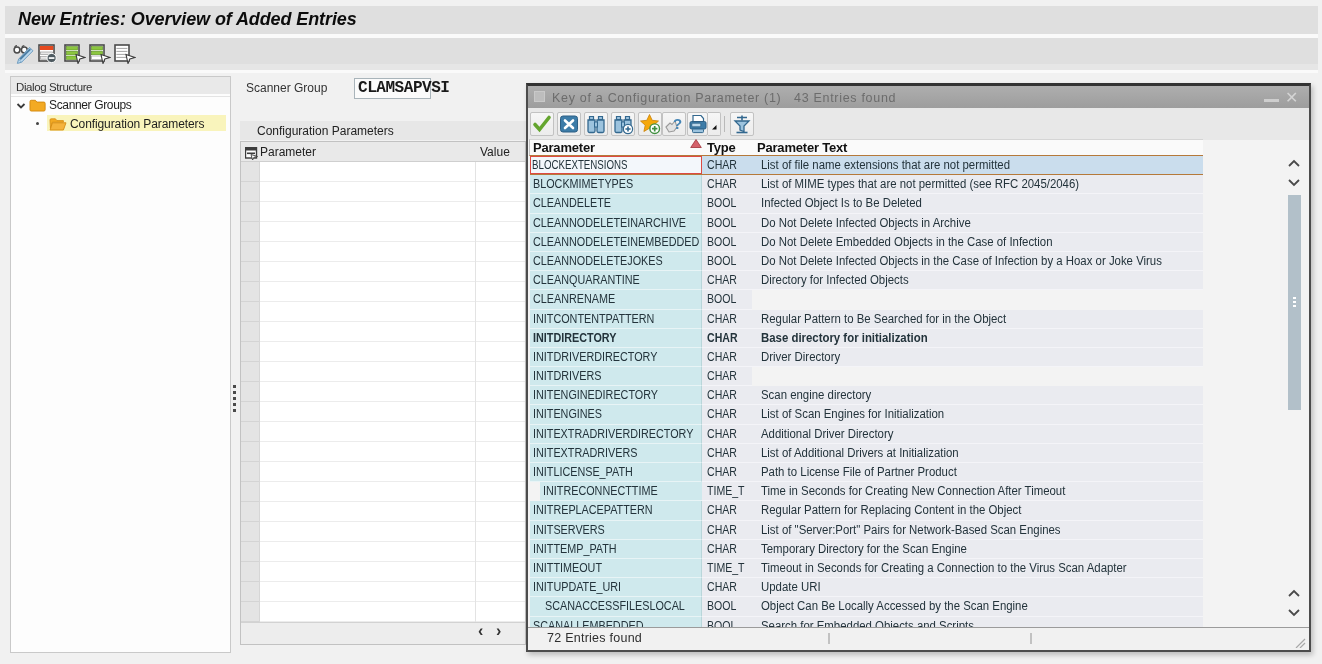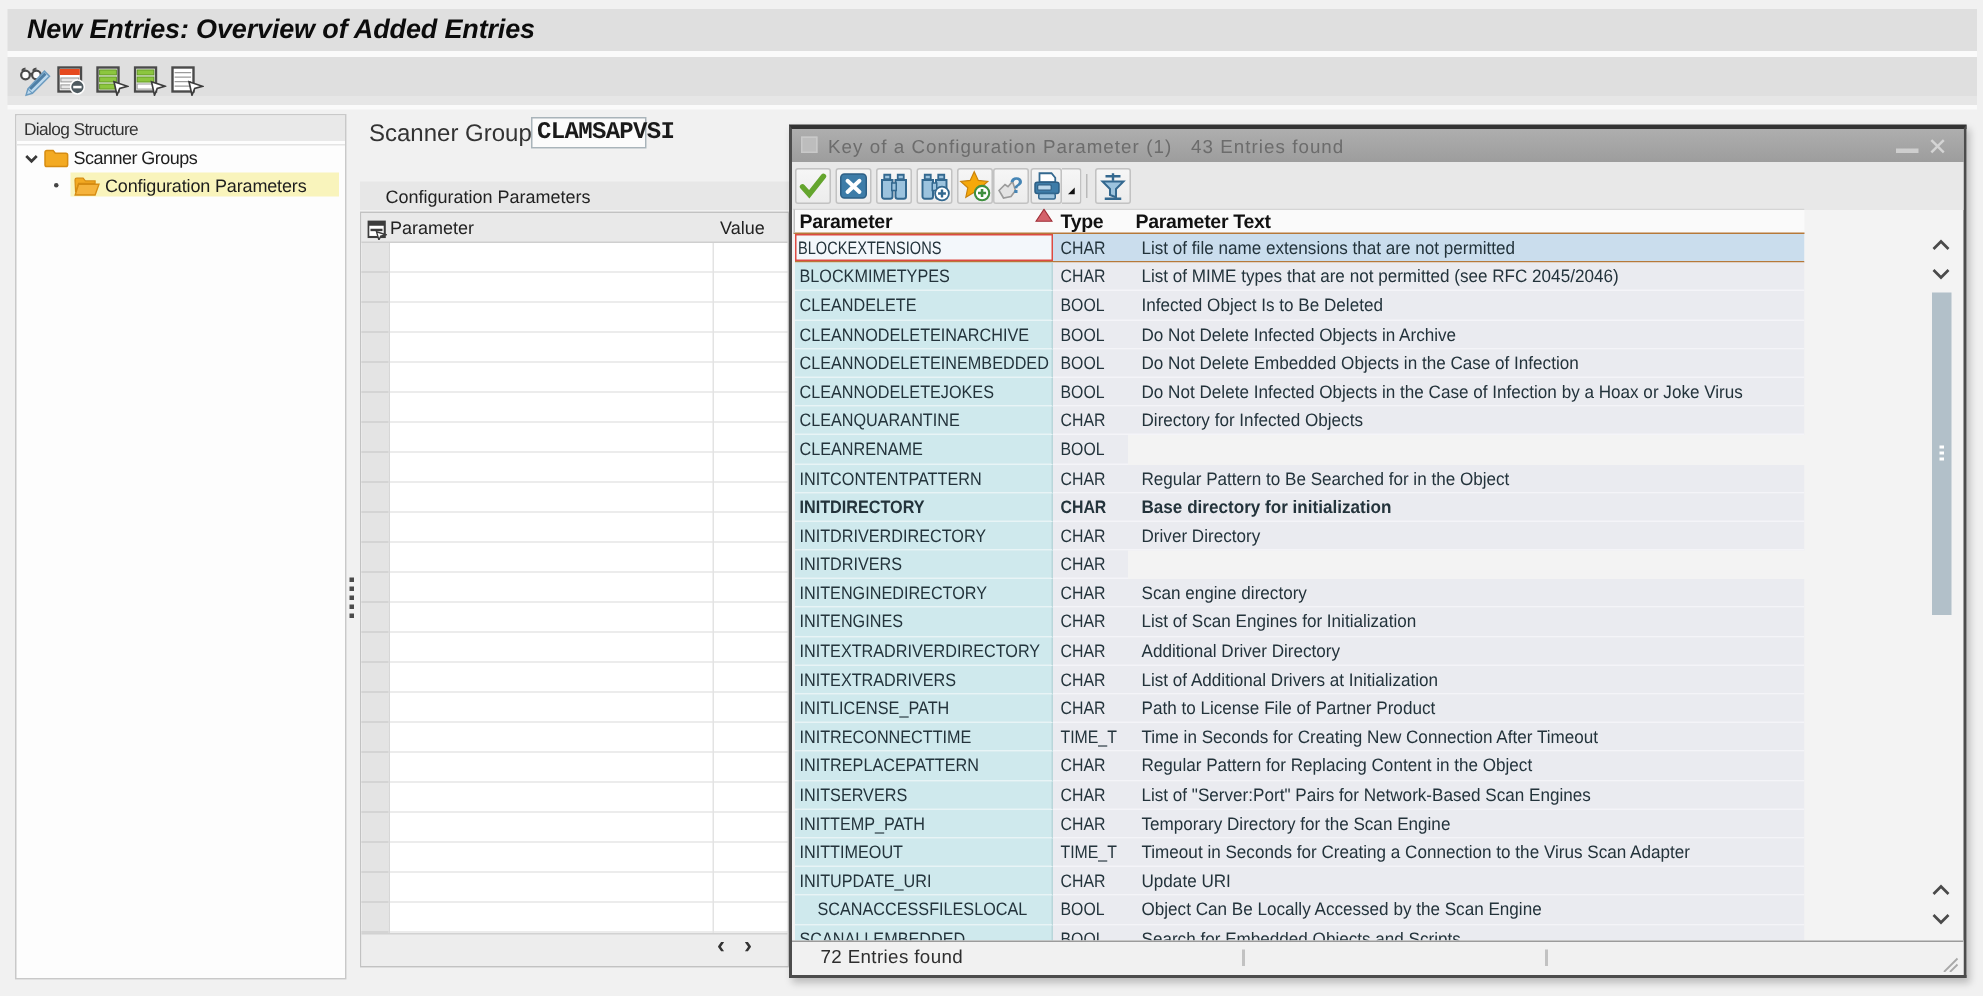--- a/index.html
+++ b/index.html
@@ -72,21 +72,21 @@
 <div class="abs" style="left:47px;top:115px;width:179px;height:16px;background:#f9f4bc;"></div>
 <div class="abs" style="left:36px;top:122px;width:3px;height:3px;background:#444;border-radius:50%;"></div>
 <svg class="abs" style="left:49px;top:117px;" width="18" height="14" viewBox="0 0 18 14">
     <path d="M1 3 a1.2 1.2 0 0 1 1.2-1.2 h4.2 l1.5 1.8 h6.5 v1.6 h-11 l-2 6 z" fill="#f3aa23" stroke="#d68c12" stroke-width="0.8"></path>
     <path d="M3.4 5.8 h13.6 l-2.6 7.2 h-13.3 z" fill="#f5b33c" stroke="#d68c12" stroke-width="0.9"></path>
   </svg>
 <div class="abs" style="left:70px;top:116.5px;font-size:12px;letter-spacing:-0.1px;color:#1e1e1e;">Configuration Parameters</div>
 
 <div class="abs" style="left:233px;top:385px;width:3px;height:3px;background:#4a4a4a;box-shadow:0 6px 0 #4a4a4a,0 12px 0 #4a4a4a,0 18px 0 #4a4a4a,0 24px 0 #4a4a4a;"></div>
 
-<div class="abs" style="left:246px;top:81px;font-size:16px;color:#333;">Scanner Group</div>
+<div class="abs" style="left:246px;top:81px;font-size:12px;color:#333;">Scanner Group</div>
 <div class="abs" style="left:354px;top:78px;width:77px;height:21px;background:#fbfbfb;border:1px solid #a9b4ba;font-family:'Liberation Mono',monospace;font-size:16px;font-weight:bold;letter-spacing:-0.45px;color:#1a1a1a;line-height:19px;padding-left:3px;">CLAMSAPVSI</div>
 
 <div class="abs" style="left:240px;top:121px;width:286px;height:19px;background:#e7e7e7;"></div>
 <div class="abs" style="left:257px;top:124px;font-size:12px;color:#222;">Configuration Parameters</div>
 
 <div class="abs" id="maintable" style="left:240px;top:141px;width:286px;height:504px;border:1px solid #c2c2c2;background:#fff;">
 
   <div class="abs" style="left:0;top:0;width:284px;height:20px;background:#e9e9e9;border-bottom:1px solid #cfcfcf;"></div>
   <svg class="abs" style="left:4px;top:5px;" width="13" height="13" viewBox="0 0 13 13">
       <rect x="0.5" y="0.5" width="11" height="10.5" fill="#fff" stroke="#3c3c3c" stroke-width="1.4"></rect>
@@ -249,21 +249,21 @@
       <div style="position:absolute;left:0;top:0;width:172px;height:19.2px;background:#cfe9ed;border-bottom:1px solid #e8f4f6;border-right:1px solid #b9d6da;line-height:18px;padding-left:3px;"><span style="display:inline-block;transform:scaleX(0.9);transform-origin:0 0;white-space:nowrap;">INITEXTRADRIVERS</span></div>
       <div style="position:absolute;left:172px;top:0;width:50px;height:19.2px;background:#eaebf0;border-bottom:1px solid #f4f4f8;line-height:18px;padding-left:5px;"><span style="display:inline-block;transform:scaleX(0.88);transform-origin:0 0;white-space:nowrap;">CHAR</span></div>
       <div style="position:absolute;left:222px;top:0;width:451px;height:19.2px;background:#eaebf0;border-bottom:1px solid #f4f4f8;line-height:18px;padding-left:9px;"><span style="display:inline-block;transform:scaleX(0.95);transform-origin:0 0;white-space:nowrap;">List of Additional Drivers at Initialization</span></div>
     </div>
 <div style="position:relative;width:673px;height:19.2px;">
       <div style="position:absolute;left:0;top:0;width:172px;height:19.2px;background:#cfe9ed;border-bottom:1px solid #e8f4f6;border-right:1px solid #b9d6da;line-height:18px;padding-left:3px;"><span style="display:inline-block;transform:scaleX(0.9);transform-origin:0 0;white-space:nowrap;">INITLICENSE_PATH</span></div>
       <div style="position:absolute;left:172px;top:0;width:50px;height:19.2px;background:#eaebf0;border-bottom:1px solid #f4f4f8;line-height:18px;padding-left:5px;"><span style="display:inline-block;transform:scaleX(0.88);transform-origin:0 0;white-space:nowrap;">CHAR</span></div>
       <div style="position:absolute;left:222px;top:0;width:451px;height:19.2px;background:#eaebf0;border-bottom:1px solid #f4f4f8;line-height:18px;padding-left:9px;"><span style="display:inline-block;transform:scaleX(0.95);transform-origin:0 0;white-space:nowrap;">Path to License File of Partner Product</span></div>
     </div>
 <div style="position:relative;width:673px;height:19.2px;">
-      <div style="position:absolute;left:0;top:0;width:172px;height:19.2px;background:#cfe9ed;border-bottom:1px solid #e8f4f6;border-right:1px solid #b9d6da;line-height:18px;padding-left:3px;"><span style="display:inline-block;transform:scaleX(0.9);transform-origin:0 0;white-space:nowrap;">INITRECONNECTTIME</span></div>
+      <div style="position:absolute;left:10px;top:0;width:172px;height:19.2px;background:#cfe9ed;border-bottom:1px solid #e8f4f6;border-right:1px solid #b9d6da;line-height:18px;padding-left:3px;"><span style="display:inline-block;transform:scaleX(0.9);transform-origin:0 0;white-space:nowrap;">INITRECONNECTTIME</span></div>
       <div style="position:absolute;left:172px;top:0;width:50px;height:19.2px;background:#eaebf0;border-bottom:1px solid #f4f4f8;line-height:18px;padding-left:5px;"><span style="display:inline-block;transform:scaleX(0.88);transform-origin:0 0;white-space:nowrap;">TIME_T</span></div>
       <div style="position:absolute;left:222px;top:0;width:451px;height:19.2px;background:#eaebf0;border-bottom:1px solid #f4f4f8;line-height:18px;padding-left:9px;"><span style="display:inline-block;transform:scaleX(0.95);transform-origin:0 0;white-space:nowrap;">Time in Seconds for Creating New Connection After Timeout</span></div>
     </div>
 <div style="position:relative;width:673px;height:19.2px;">
       <div style="position:absolute;left:0;top:0;width:172px;height:19.2px;background:#cfe9ed;border-bottom:1px solid #e8f4f6;border-right:1px solid #b9d6da;line-height:18px;padding-left:3px;"><span style="display:inline-block;transform:scaleX(0.9);transform-origin:0 0;white-space:nowrap;">INITREPLACEPATTERN</span></div>
       <div style="position:absolute;left:172px;top:0;width:50px;height:19.2px;background:#eaebf0;border-bottom:1px solid #f4f4f8;line-height:18px;padding-left:5px;"><span style="display:inline-block;transform:scaleX(0.88);transform-origin:0 0;white-space:nowrap;">CHAR</span></div>
       <div style="position:absolute;left:222px;top:0;width:451px;height:19.2px;background:#eaebf0;border-bottom:1px solid #f4f4f8;line-height:18px;padding-left:9px;"><span style="display:inline-block;transform:scaleX(0.95);transform-origin:0 0;white-space:nowrap;">Regular Pattern for Replacing Content in the Object</span></div>
     </div>
 <div style="position:relative;width:673px;height:19.2px;">
       <div style="position:absolute;left:0;top:0;width:172px;height:19.2px;background:#cfe9ed;border-bottom:1px solid #e8f4f6;border-right:1px solid #b9d6da;line-height:18px;padding-left:3px;"><span style="display:inline-block;transform:scaleX(0.9);transform-origin:0 0;white-space:nowrap;">INITSERVERS</span></div>

